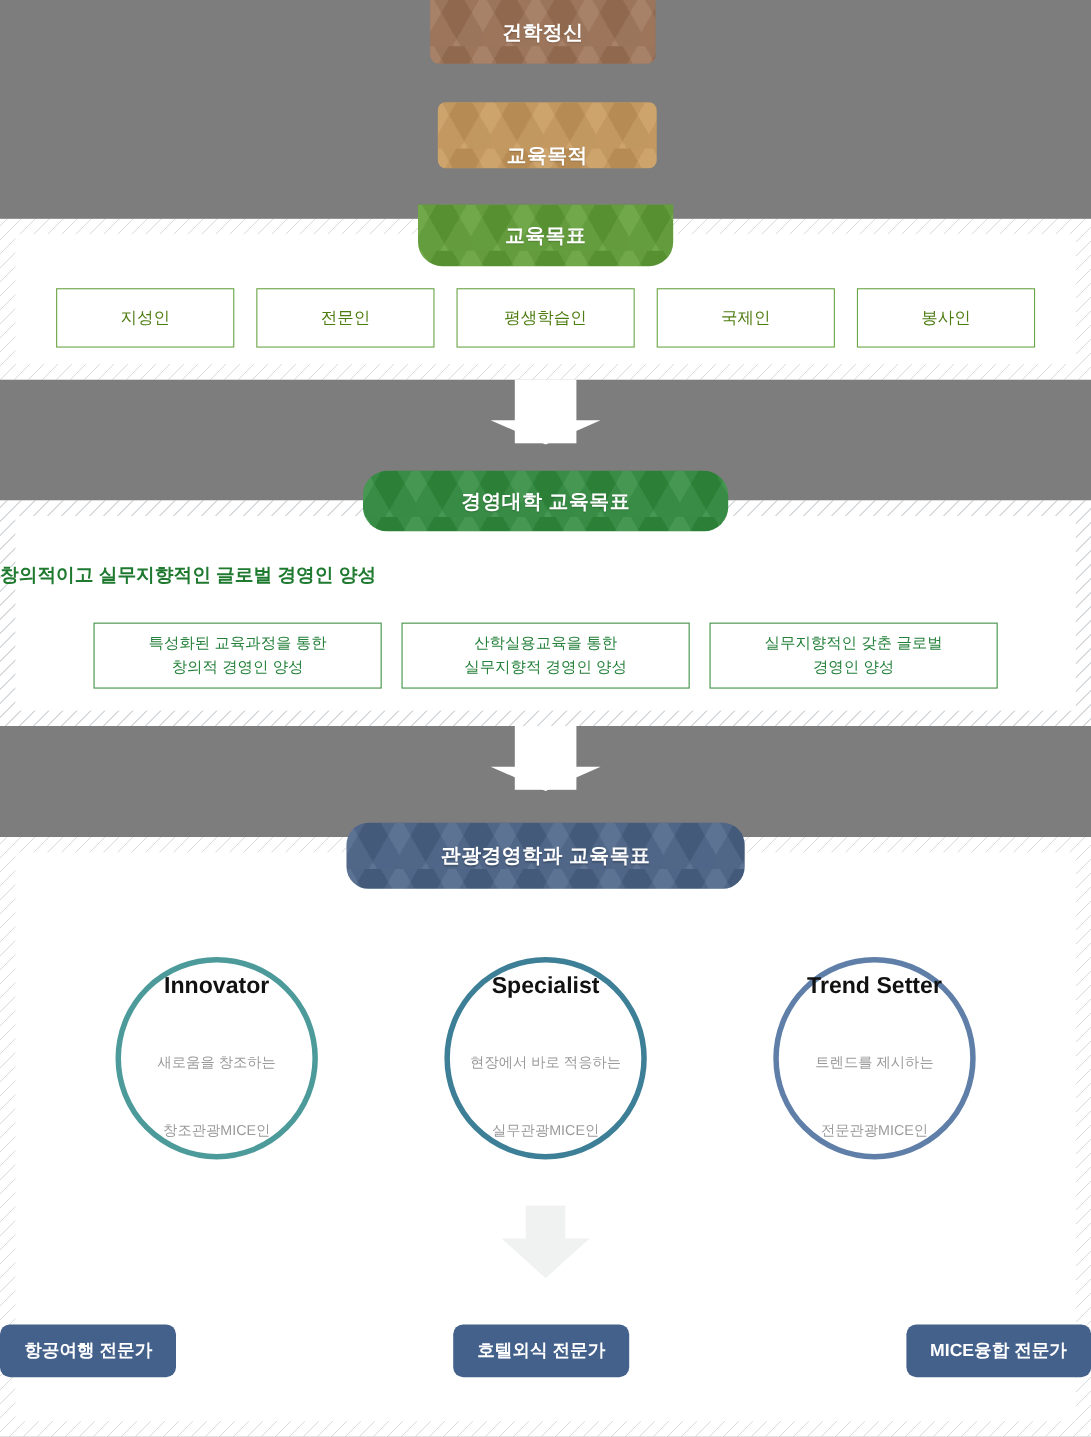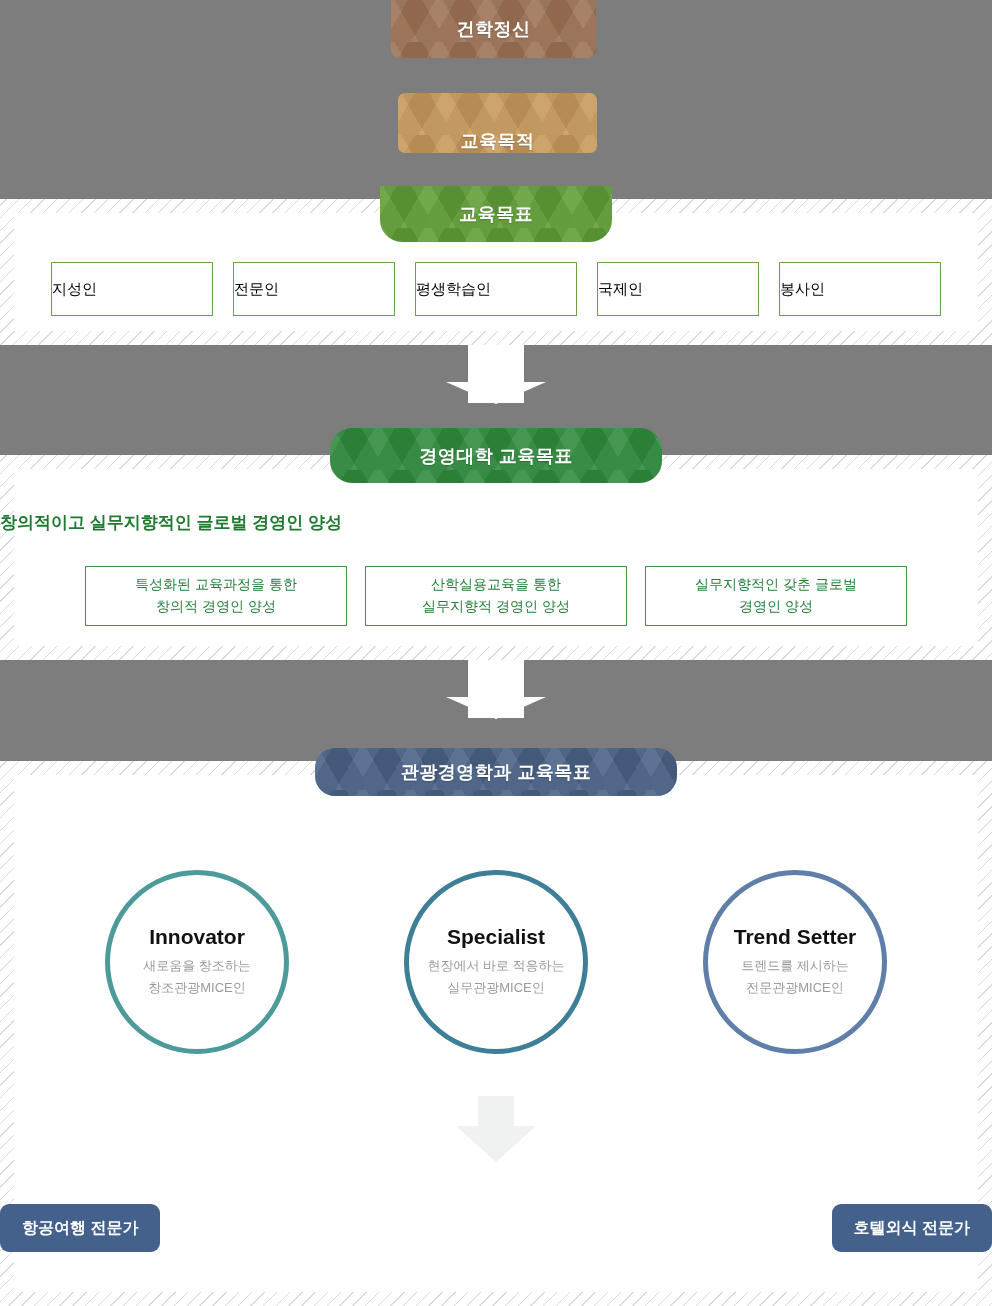--- a/index.html
+++ b/index.html
@@ -87,22 +87,22 @@
   .goal-row {
     position: absolute; left: 14px; top: 213px;
     width: 964px; height: 118px;
     display: flex; align-items: center; justify-content: center;
     gap: 20px;
   }
   .goal-box {
     width: 160px; height: 52px;
     border: 1.5px solid #6aa544;
     background: #ffffff;
-    display: flex; align-items: center; justify-content: flex-start;
-    color: #000000;
+    display: flex; align-items: center; justify-content: center;
+    color: #4d7c0f;
     font-size: 15px;
     margin-top: 34px;
   }
 
   
   .connector {
     position: absolute;
     width: 100px;
     background: #ffffff;
   }
@@ -148,38 +148,39 @@
     color: #24803a;
     font-size: 14px; line-height: 1.55;
   }
 
   
   #section-three-hatch { left: 0; top: 761px; width: 992px; height: 545px; }
   #section-three-white { left: 14px; top: 775px; width: 964px; height: 517px; }
 
   #banner-dept {
     position: absolute; left: 315px; top: 748px;
-    width: 362px; height: 48px;
+    width: 362px; height: 60px;
     border-radius: 20px;
     background: #4a6287;
     font-size: 18px;
   }
 
   
   .circle-row {
     position: absolute; left: 0; top: 870px; width: 992px;
     display: flex; justify-content: center; gap: 115px;
   }
   .circle {
     width: 184px; height: 184px;
     border-radius: 50%;
     background: #ffffff;
     display: flex; flex-direction: column;
     align-items: center; justify-content: center;
     box-sizing: border-box;
+    gap: 40px;
   }
   .circle .c-title {
     font-size: 21px; font-weight: bold; color: #111111;
     margin-bottom: 6px;
   }
   .circle .c-line { font-size: 13px; color: #9a9a9a; line-height: 1.7; }
 
   
   #big-arrow {
     position: absolute; left: 456px; top: 1096px;
@@ -315,13 +316,16 @@
   <div class="a-head"></div>
 </div>
 
 <div class="pill-row">
   <div class="pill">
     <span>항공여행 전문가</span>
   </div>
   <div class="pill">
     <span>호텔외식 전문가</span>
   </div>
+  <div class="pill">
+    <span>MICE융합 전문가</span>
+  </div>
 </div>
 
 </body></html>

